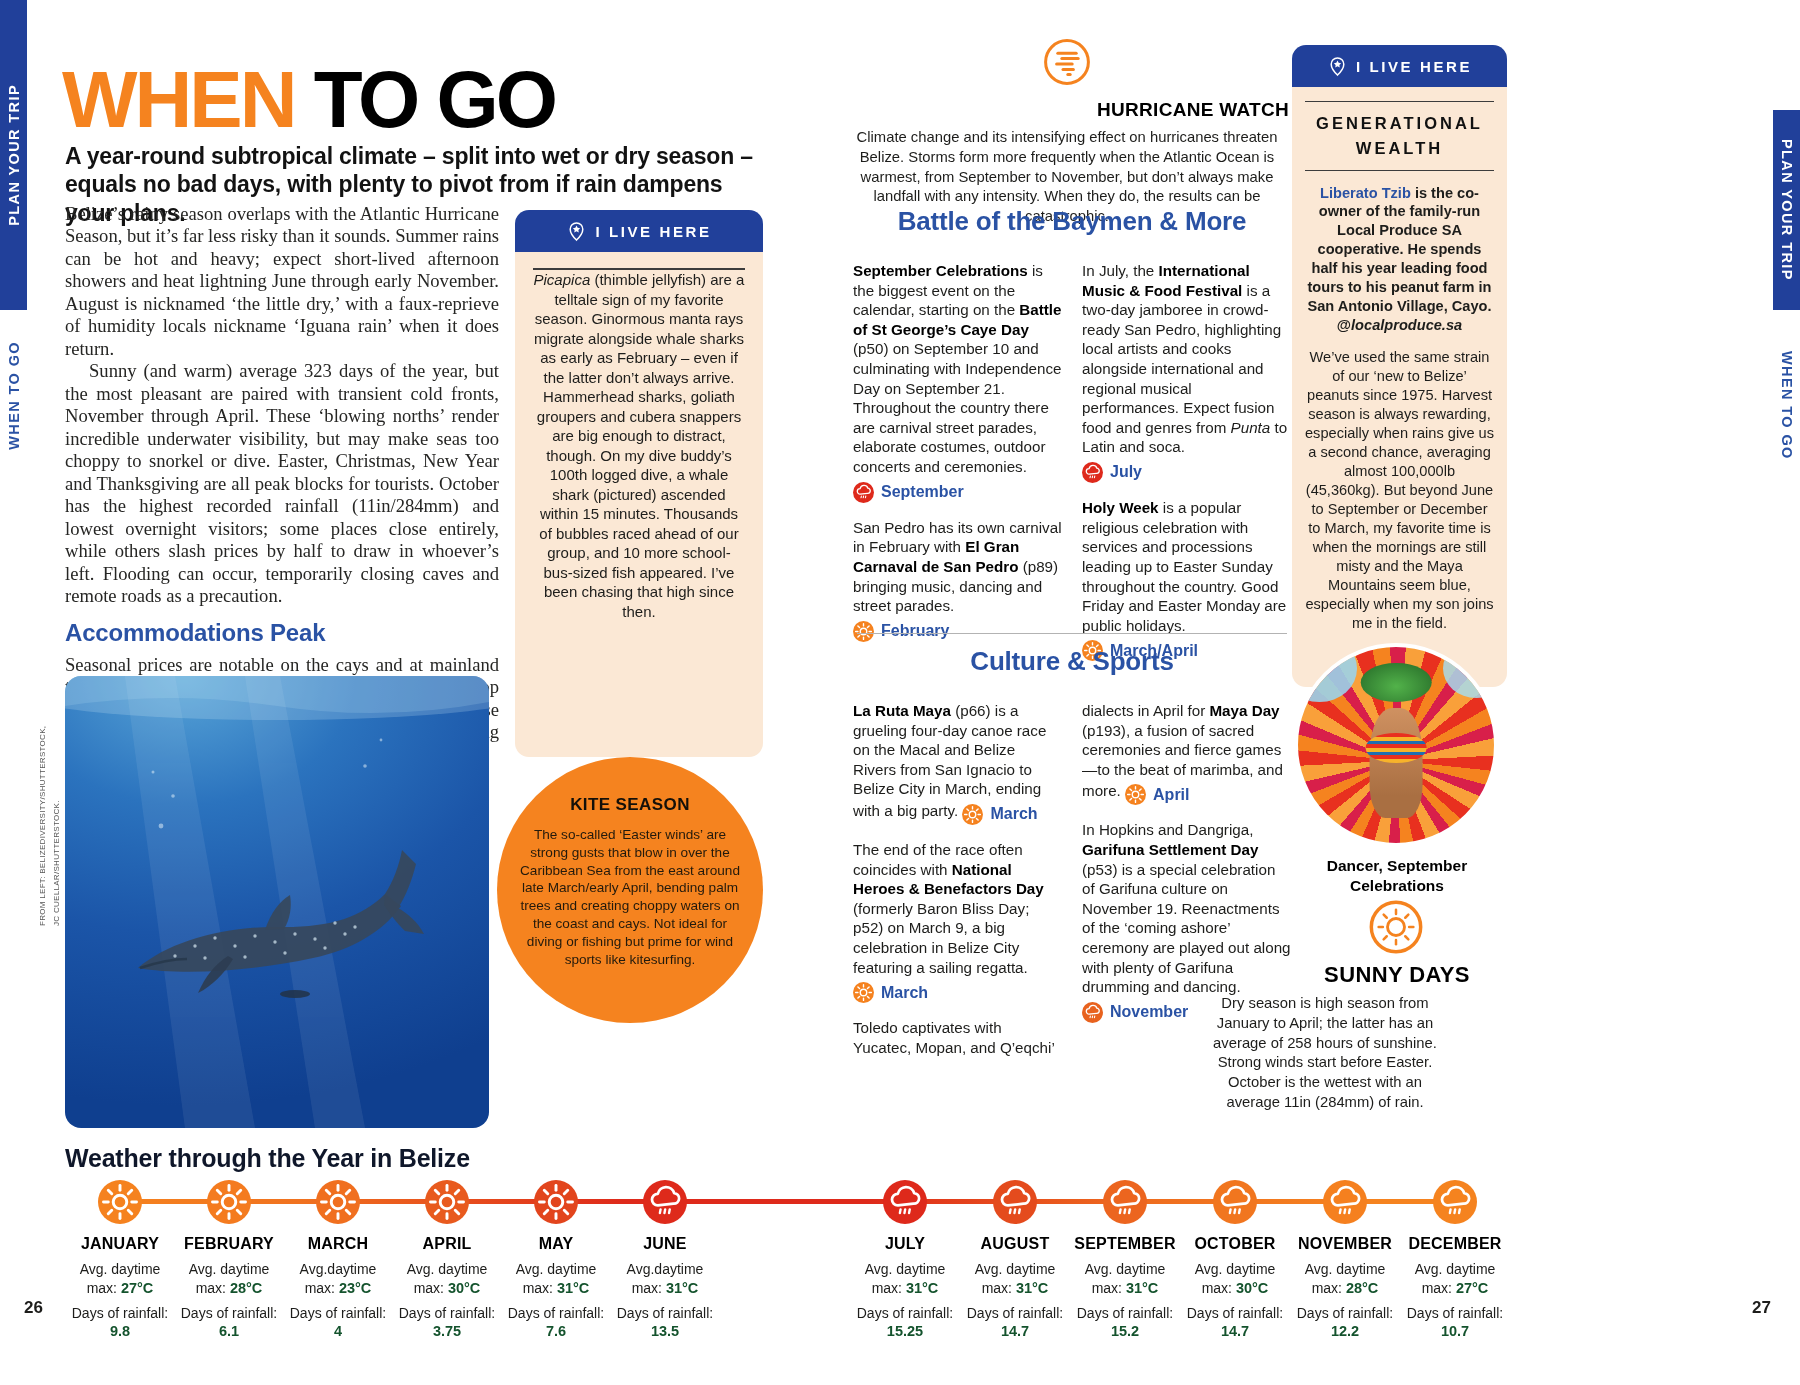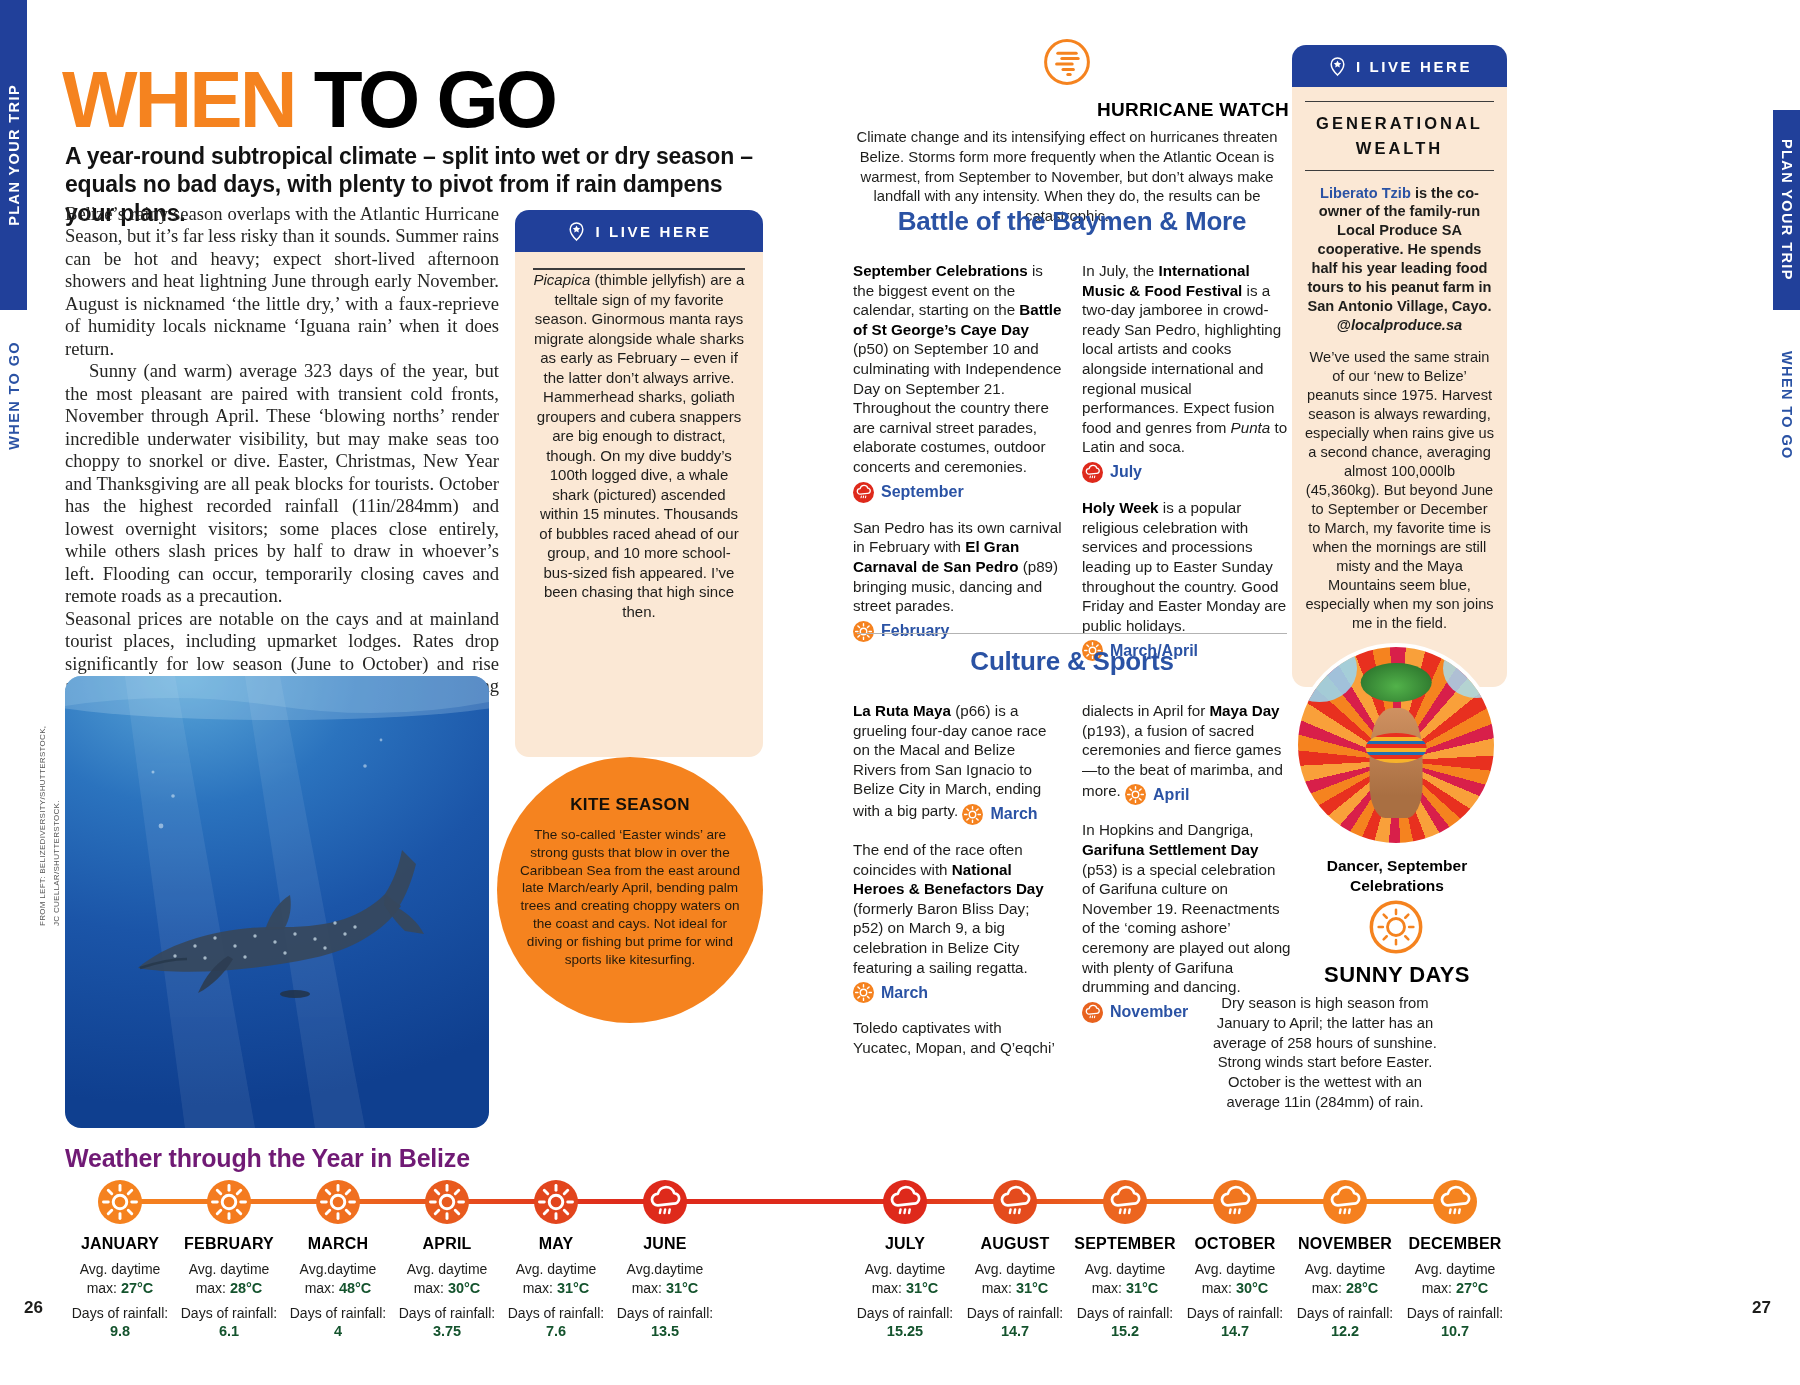--- a/index.html
+++ b/index.html
@@ -84,21 +84,21 @@
   .dancer .torso { position:absolute; left:50%; top:31%; width:27%; height:56%; transform:translateX(-50%); border-radius:42% 42% 30% 30%;
             background:linear-gradient(180deg,#cf9161 0%,#a96f42 80%); }
   .dancer .collar { position:absolute; left:50%; top:44%; width:31%; height:15%; transform:translateX(-50%); border-radius:50%;
             background:repeating-linear-gradient(180deg,#e8301f 0 4px,#f7b32b 4px 8px,#1f6fb0 8px 11px); }
   .caption { position:absolute; left:1289px; top:856px; width:216px; text-align:center; font-weight:bold; font-size:15.5px; line-height:1.3; color:#000; }
   .sunny-icon { position:absolute; left:1369px; top:900px; width:54px; height:54px; }
   .sunny-title { position:absolute; left:1289px; top:962px; width:216px; text-align:center; font-size:22px; font-weight:bold; letter-spacing:.4px; color:#000; }
   .sunny-text { position:absolute; left:1202px; top:994px; width:246px; text-align:center; font-size:14.8px; line-height:1.34; }
 
   
-  .w-head { position:absolute; left:65px; top:1144px; font-size:25px; font-weight:bold; color:#701a75; letter-spacing:-.2px; }
+  .w-head { position:absolute; left:65px; top:1144px; font-size:25px; font-weight:bold; color:#0f172a; letter-spacing:-.2px; }
   .t-line { position:absolute; left:110px; top:1199px; width:1352px; height:5px; z-index:0;
             background:linear-gradient(90deg,#f5831f 0%,#f0721f 14%,#de2a1b 38%,#de2a1b 56%,#ee6c1f 76%,#f5831f 93%); }
   .month-entry { position:absolute; top:1180px; width:130px; text-align:center; font-size:14px; line-height:1.32; color:#1d1d1b; z-index:1; }
   .month-entry .node-icon { display:block; margin:0 auto; }
   .m-name { font-weight:bold; font-size:16px; margin-top:9px; letter-spacing:.2px; color:#000; }
   .m-l1 { margin-top:6px; }
   .m-l2 b, .m-l4 b { font-size:14.5px; color:#14532d; }
   .m-l3 { margin-top:6px; }
 
   .pno { position:absolute; top:1298px; font-weight:bold; font-size:17px; color:#1d1d1b; }
@@ -119,20 +119,21 @@
 <div class="tab-white tab-right-white">
   <span class="vtext-down">WHEN TO GO</span>
 </div>
 
 <h1 class="title"><span class="accent">WHEN</span><span> TO GO</span></h1>
 <p class="standfirst">A year-round subtropical climate – split into wet or dry season – equals no bad days, with plenty to pivot from if rain dampens your plans.</p>
 
 <div class="intro">
   <p>Belize’s rainy season overlaps with the Atlantic Hurricane Season, but it’s far less risky than it sounds. Summer rains can be hot and heavy; expect short-lived afternoon showers and heat lightning June through early November. August is nicknamed ‘the little dry,’ with a faux-reprieve of humidity locals nickname ‘Iguana rain’ when it does return.</p>
   <p class="p2">Sunny (and warm) average 323 days of the year, but the most pleasant are paired with transient cold fronts, November through April. These ‘blowing norths’ render incredible underwater visibility, but may make seas too choppy to snorkel or dive. Easter, Christmas, New Year and Thanksgiving are all peak blocks for tourists. October has the highest recorded rainfall (11in/284mm) and lowest overnight visitors; some places close entirely, while others slash prices by half to draw in whoever’s left. Flooding can occur, temporarily closing caves and remote roads as a precaution.</p>
+  <h2 class="accom">Accommodations Peak</h2>
   <p>Seasonal prices are notable on the cays and at mainland tourist places, including upmarket lodges. Rates drop significantly for low season (June to October) and rise again December to April. Holiday periods hit peak pricing and require advance booking.</p>
 </div>
 
 <div class="photo">
   <svg width="424" height="452" viewBox="0 0 424 452">
     <ellipse cx="212" cy="14" rx="270" ry="30" fill="#cfe9f5" opacity=".22"></ellipse>
     <path d="M0 30 Q 106 14 212 30 T 424 26 V0 H0 Z" fill="#bfe2f2" opacity=".18"></path>
     <g opacity=".07" fill="#ffffff">
       <polygon points="60,0 110,0 190,452 120,452"></polygon>
       <polygon points="180,0 215,0 300,452 250,452"></polygon>
@@ -451,21 +452,21 @@
           <line x1="12.0" y1="18.4" x2="12.0" y2="21.0"></line>
           <line x1="7.5" y1="16.5" x2="5.6" y2="18.4"></line>
           <line x1="5.6" y1="12.0" x2="3.0" y2="12.0"></line>
           <line x1="7.5" y1="7.5" x2="5.6" y2="5.6"></line>
           <line x1="12.0" y1="5.6" x2="12.0" y2="3.0"></line>
           <line x1="16.5" y1="7.5" x2="18.4" y2="5.6"></line>
         </g>
       </svg>
       <div class="m-name">MARCH</div>
       <div class="m-l1">Avg.daytime</div>
-      <div class="m-l2">max: <b>48°C</b></div>
+      <div class="m-l2">max: <b>23°C</b></div>
       <div class="m-l3">Days of rainfall:</div>
       <div class="m-l4"><b>4</b></div>
     </div>
     <div class="month-entry" style="left: 382px;">
       <svg class="node-icon" width="44" height="44" viewBox="0 0 24 24">
         <circle cx="12" cy="12" r="12" fill="#e85a1e"></circle>
         <circle cx="12" cy="12" r="3.7" fill="none" stroke="#fff" stroke-width="1.6"></circle>
         <g stroke="#fff" stroke-width="1.6" stroke-linecap="round">
           <line x1="18.4" y1="12.0" x2="21.0" y2="12.0"></line>
           <line x1="16.5" y1="16.5" x2="18.4" y2="18.4"></line>

